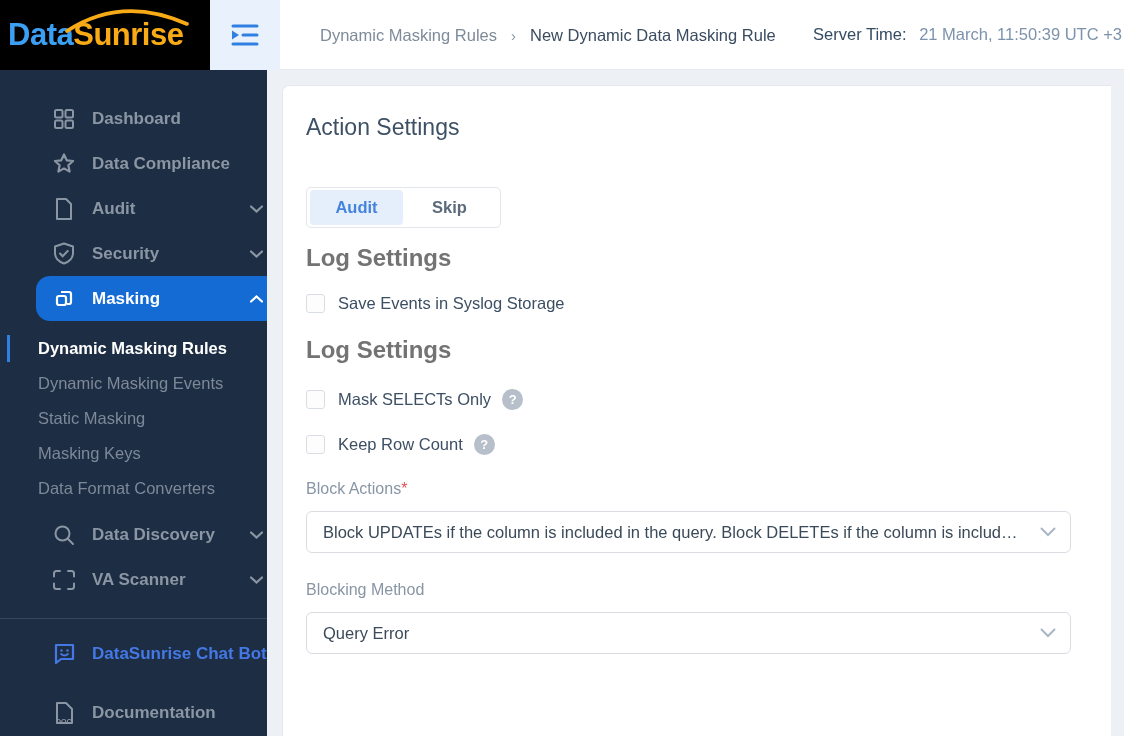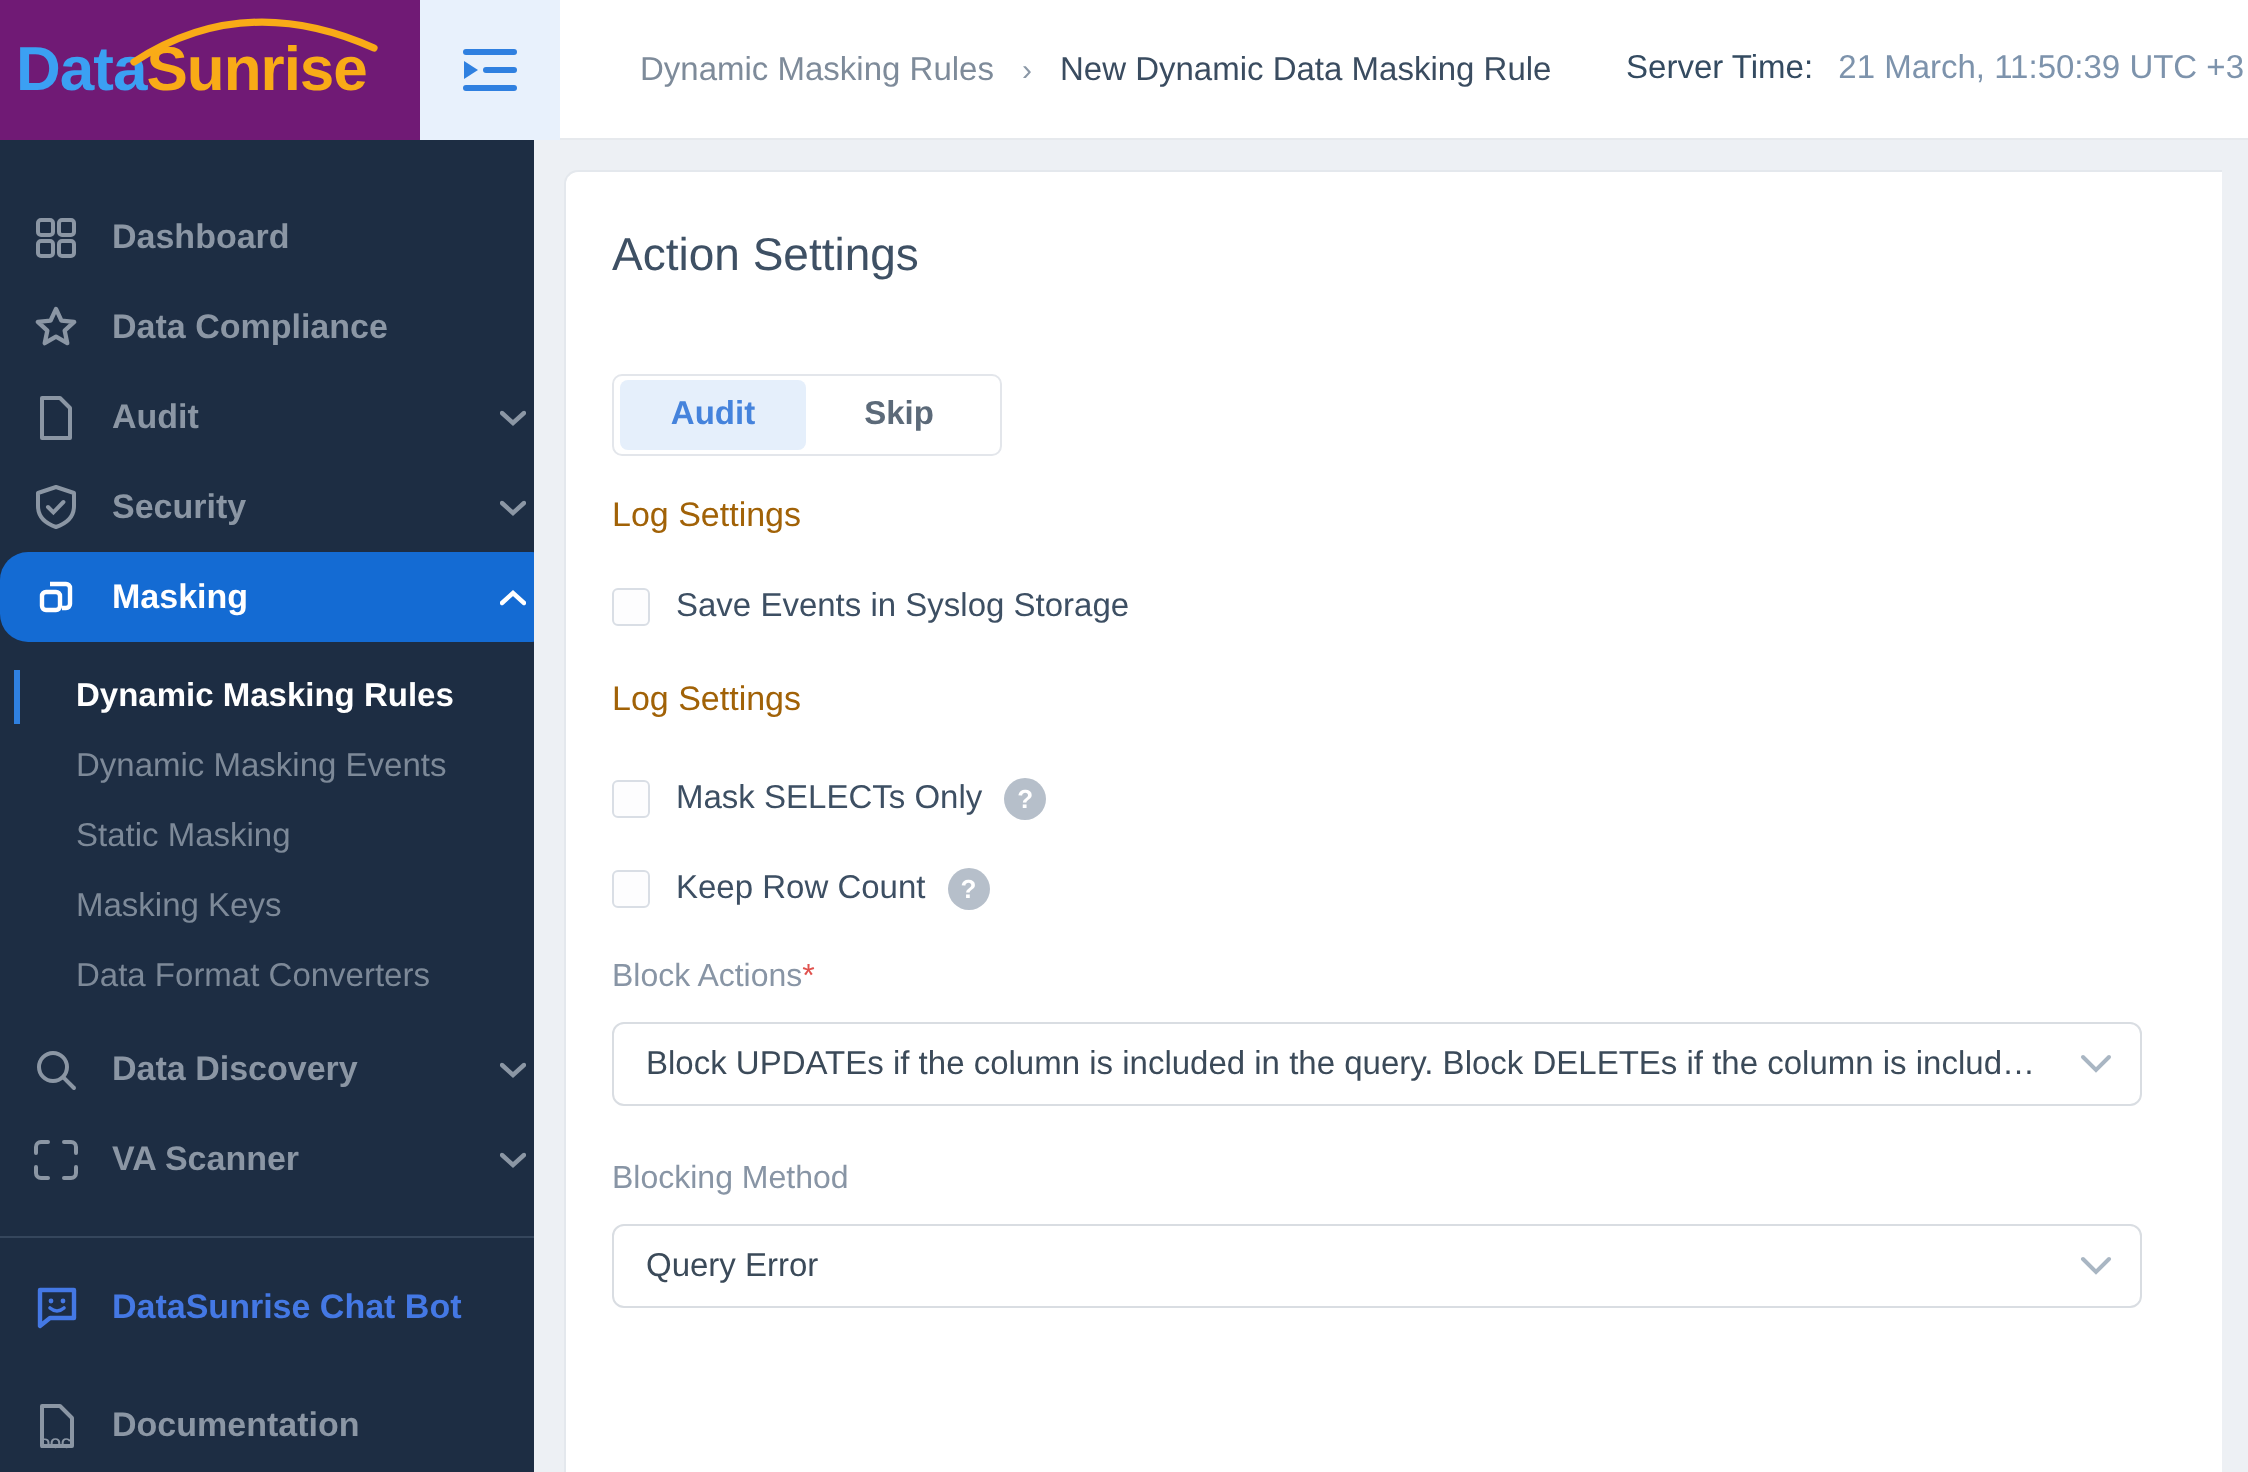--- a/index.html
+++ b/index.html
@@ -1,20 +1,20 @@
 <!DOCTYPE html>
 <html><head>
 <meta charset="utf-8">
 <style>
   * { margin:0; padding:0; box-sizing:border-box; }
   html,body { width:1124px; height:736px; overflow:hidden; background:#edf0f4;
               font-family:"Liberation Sans","DejaVu Sans",sans-serif; }
 
   
-  .logo-bar { position:absolute; left:0; top:0; width:210px; height:70px; background:#701a75; }
+  .logo-bar { position:absolute; left:0; top:0; width:210px; height:70px; background:#000000; }
   .logo { position:absolute; left:8px; top:17px; font-size:31px; font-weight:700; letter-spacing:-0.5px; }
   .logo .p1 { color:#3ba0f3; }
   .logo .p2 { color:#f9ab17; }
   .logo-arc { position:absolute; left:64px; top:4px; }
 
   .toggle-btn { position:absolute; left:210px; top:0; width:70px; height:70px;
                 background:#e8f1fc; display:flex; align-items:center; justify-content:center; cursor:pointer; }
 
   
   .header { position:absolute; left:280px; top:0; width:844px; height:70px; background:#ffffff;
@@ -24,21 +24,21 @@
   .crumb-sep { color:#8b98a7; font-size:15px; margin:0 14px; }
   .crumb-2 { color:#3a4c60; }
   .server-time { position:absolute; right:2px; top:25px; font-size:16.5px; white-space:nowrap; }
   .st-label { color:#344b61; font-weight:400; }
   .st-value { color:#7d93ac; margin-left:8px; }
 
   
   .side-nav { position:absolute; left:0; top:70px; width:280px; height:666px;
               background:#1d2d43; padding-top:26px; }
   .nav-item { position:relative; height:45px; display:flex; align-items:center;
-              padding-left:15px; cursor:pointer; }
+              padding-left:15px; cursor:pointer;margin-left:36px; }
   .nav-ic { width:26px; height:26px; display:flex; align-items:center; justify-content:center;
             margin-right:15px; flex:none; }
   .nav-label { color:#8b96a4; font-size:17px; font-weight:700; }
   .nav-item .chev { position:absolute; right:17px; top:50%; transform:translateY(-50%); }
   .nav-item.active { background:#146bd3;border-radius:14px; }
   .nav-item.active .nav-label { color:#ffffff; }
   .nav-item.chat .nav-label { color:#4478e4; }
 
   .submenu { padding:10px 0 6px 0; }
   .sub-item { position:relative; height:35px; display:flex; align-items:center;
@@ -57,21 +57,21 @@
           padding:26px 0 0 23px; }
 
   .page-title { font-size:23px; font-weight:400; color:#3e5064; line-height:30px; }
 
   .tab-group { margin-top:45px; width:195px; height:41px; border:1px solid #e3e6eb; border-radius:5px;
                display:flex; align-items:center; padding:0 3px; background:#ffffff; }
   .tab { width:93px; height:35px; display:flex; align-items:center; justify-content:center;
          font-size:16.5px; font-weight:700; color:#5c6a79; border-radius:4px; cursor:pointer; }
   .tab.active { background:#e5effb; color:#4583dc; }
 
-  .sec-heading { margin-top:19px; font-size:17px; font-weight:400; color:#a16207; line-height:22px; }
+  .sec-heading { margin-top:19px; font-size:24px; font-weight:700; color:#737373; line-height:22px; }
   .sec-heading.second { margin-top:25px; }
 
   .chk-row { display:flex; align-items:center; height:22px; }
   .chk-row.r1 { margin-top:27px; }
   .chk-row.r2 { margin-top:23px; }
   .chk-box { width:19px; height:19px; border:1px solid #d9dee5; border-radius:3px; background:#fdfdfe;
              margin-right:13px; cursor:pointer; flex:none; }
   .chk-label { font-size:16.5px; color:#3d4f63; }
   .help-badge { width:21px; height:21px; border-radius:50%; background:#b6bfca; color:#ffffff;
                 font-size:13px; font-weight:700; display:flex; align-items:center; justify-content:center;

